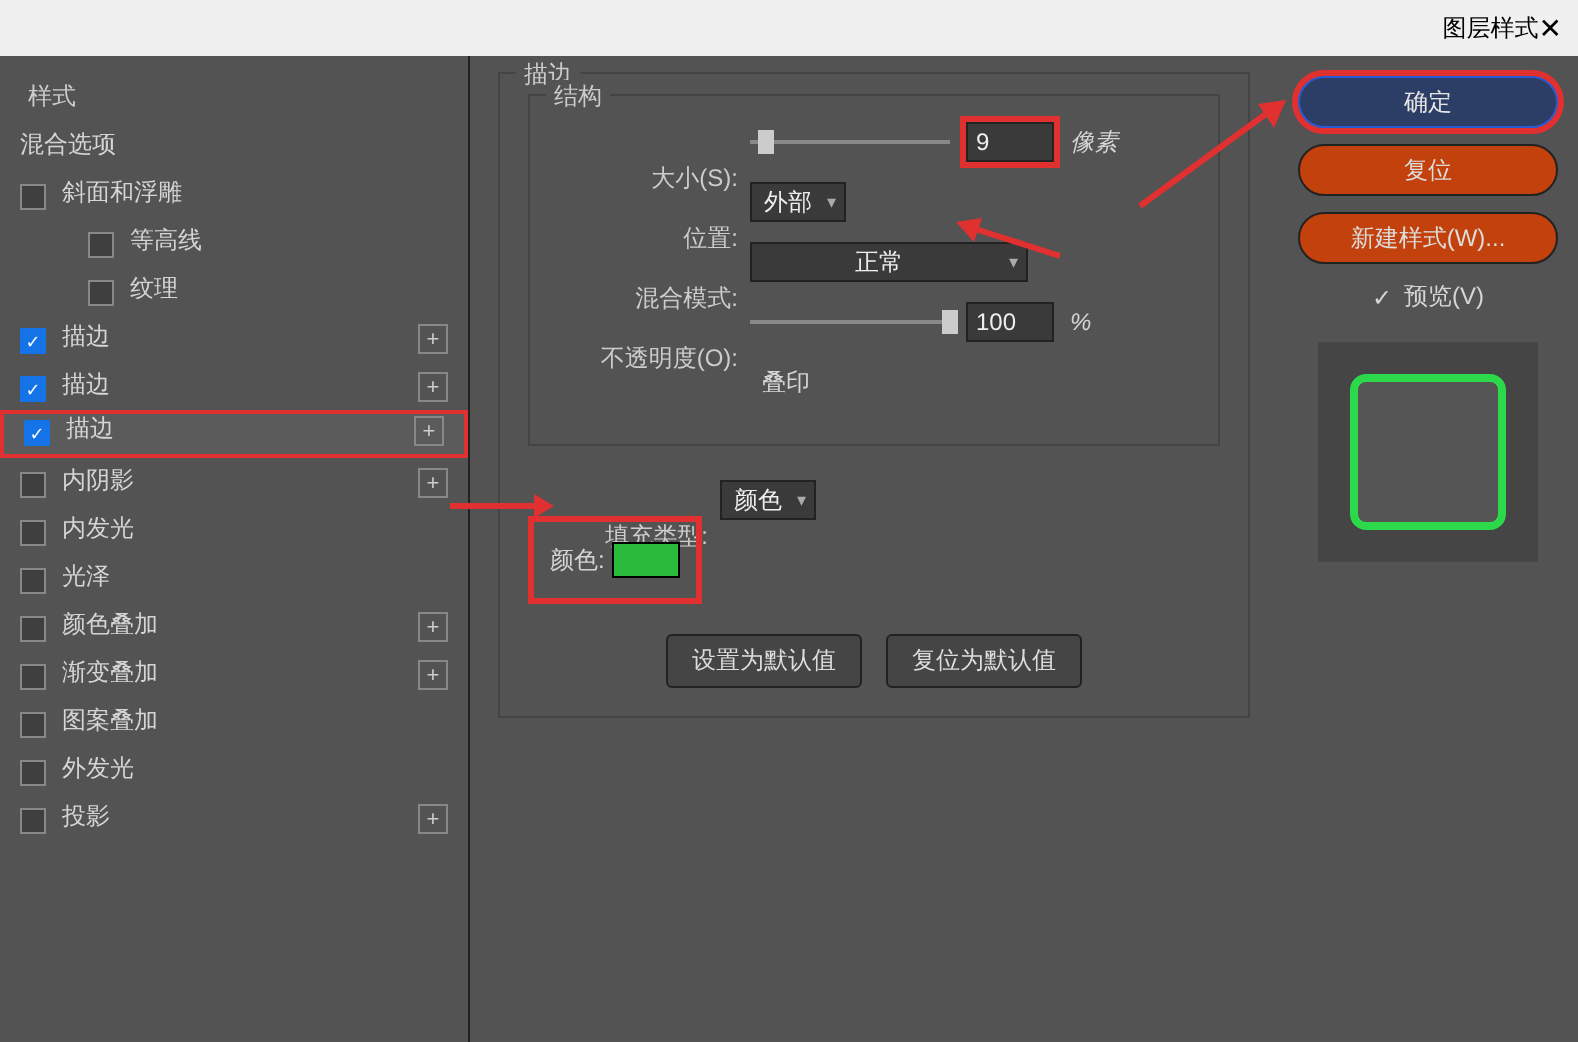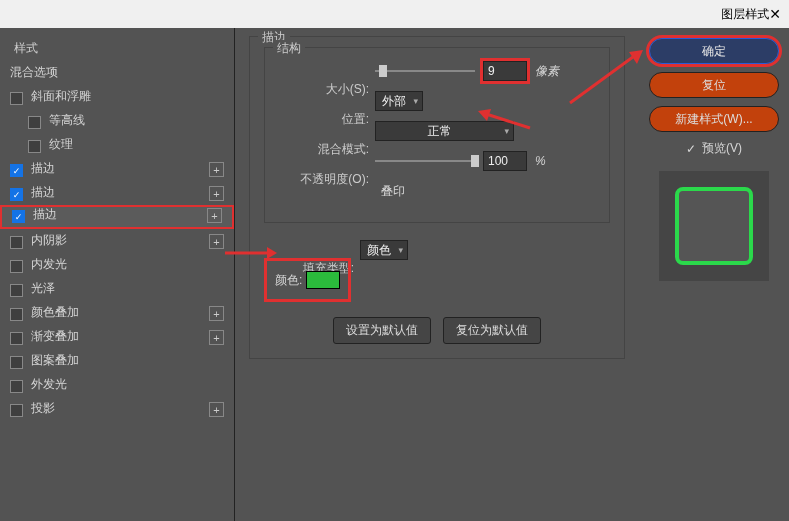--- a/index.html
+++ b/index.html
@@ -3,21 +3,21 @@
 <meta charset="utf-8">
 <style>
 * { margin:0; padding:0; box-sizing:border-box; font-family:"Microsoft YaHei",sans-serif; font-size:12px; }
 body { background:#535353; color:#d5d5d5; width:789px; height:521px; position:relative; overflow:hidden; }
 .titlebar { height:28px; background:#f0f0f0; color:#000; display:flex; align-items:center; padding:0 8px; justify-content:flex-end; }
 .titlebar .close { font-size:14px; }
 .main { display:flex; height:calc(100% - 28px); }
 .sidebar { width:235px; border-right:1px solid #222; padding:8px 0; display:flex; flex-direction:column; }
 .side-head { padding:4px 14px; color:#ccc; }
 .side-item { display:flex; align-items:flex-end; padding:4px 10px; height:24px; position:relative; }
-.side-item.sub { padding-left:28px; }
+.side-item.sub { padding-left:44px; }
 .side-item .cb { width:13px; height:13px; border:1px solid #888; background:#3f3f3f; margin-right:8px; display:flex; align-items:center; justify-content:center; font-size:9px; color:#fff; }
 .side-item .cb.checked { background:#1473e6; border-color:#1473e6; }
 .side-item .lbl { flex:1; }
 .side-item .plus { width:15px; height:15px; border:1px solid #888; display:flex; align-items:center; justify-content:center; font-size:11px; color:#ccc; }
 .side-item.hilite { border:2px solid #e03030; background:#5b5b5b; }
 .side-footer { margin-top:auto; display:flex; align-items:center; justify-content:space-between; padding:6px 12px; border-top:1px solid #444; color:#aaa; }
 .center { flex:1; padding:8px 14px; position:relative; }
 .fieldset { border:1px solid #444; padding:10px 14px 14px; margin-bottom:14px; position:relative; }
 .fieldset .legend { position:absolute; top:-8px; left:8px; background:#535353; padding:0 4px; color:#ccc; }
 .row { display:flex; align-items:center; height:26px; margin-bottom:4px; }

